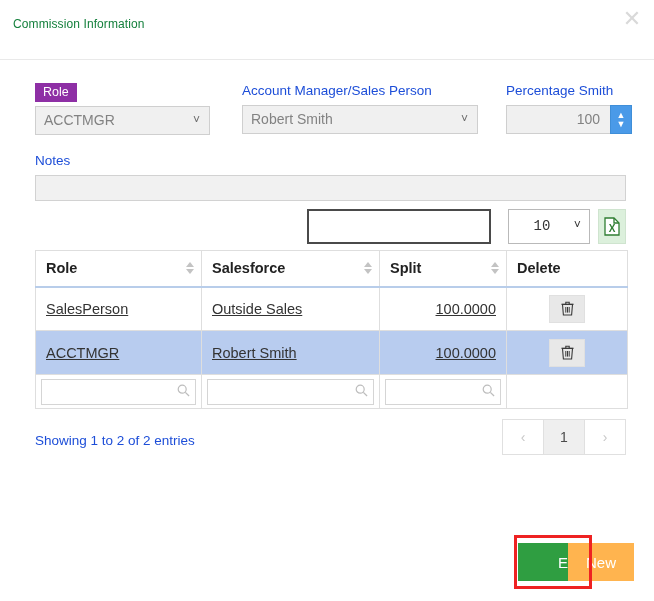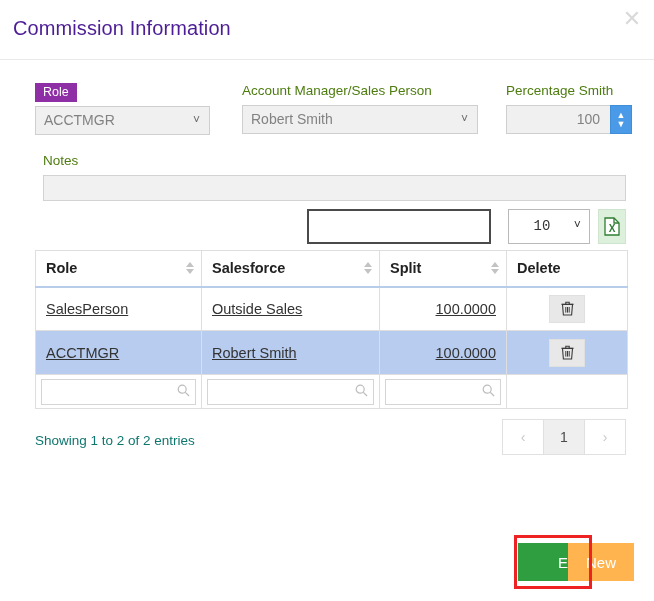--- a/index.html
+++ b/index.html
@@ -19,22 +19,22 @@
 
   
   .modal-header {
     position: relative;
     height: 60px;
     border-bottom: 1px solid #e9e9e9;
   }
   .modal-title {
     position: absolute;
     left: 13px; top: 17px;
-    font-size: 20px;
-    color: #4c1d95;
+    font-size: 12px;
+    color: #15803d;
     letter-spacing: .1px;
   }
   .close-x {
     position: absolute;
     right: 9px; top: 6px;
     width: 26px; height: 26px;
     line-height: 26px;
     text-align: center;
     font-size: 22px;
     color: #d9d9d9;
@@ -47,21 +47,21 @@
   .modal-body { position: relative; padding: 0; }
 
   .form-row {
     position: relative;
     height: 62px;
     margin: 22px 0 0 0;
   }
   .field { position: absolute; }
   .field-label {
     font-size: 13.5px;
-    color: #4d7c0f;
+    color: #1d4ed8;
     display: block;
     height: 19px;
     line-height: 18px;
     white-space: nowrap;
   }
   .badge-label {
     display: inline-block;
     background: #8e2fa5;
     color: #fff;
     font-size: 12.5px;
@@ -105,21 +105,21 @@
     justify-content: center;
     cursor: pointer;
   }
   .spin-btns span {
     color: #fff;
     font-size: 9px;
     line-height: 9px;
     display: block;
   }
 
-  .notes-row { position: relative; margin: 8px 0 0 8px; height: 48px; padding-left: 6px; }
+  .notes-row { position: relative; margin: 8px 0 0 0; height: 48px; padding-left: 6px; }
   .notes-input {
     margin-top: 4px;
     height: 26px;
     background: #f1f1f1;
     border: 1px solid #d2d2d2;
   }
 
   
   .table-toolbar {
     position: relative;
@@ -238,21 +238,21 @@
   
   .dt-footer {
     position: relative;
     height: 58px;
     margin-top: 10px;
   }
   .showing {
     position: absolute;
     left: 35px; top: 14px;
     font-size: 13.5px;
-    color: #0f766e;
+    color: #1d4ed8;
   }
   .pager {
     position: absolute;
     right: 28px; top: 0;
     display: flex;
   }
   .pager div {
     width: 42px; height: 36px;
     border: 1px solid #e0e0e0;
     margin-left: -1px;

